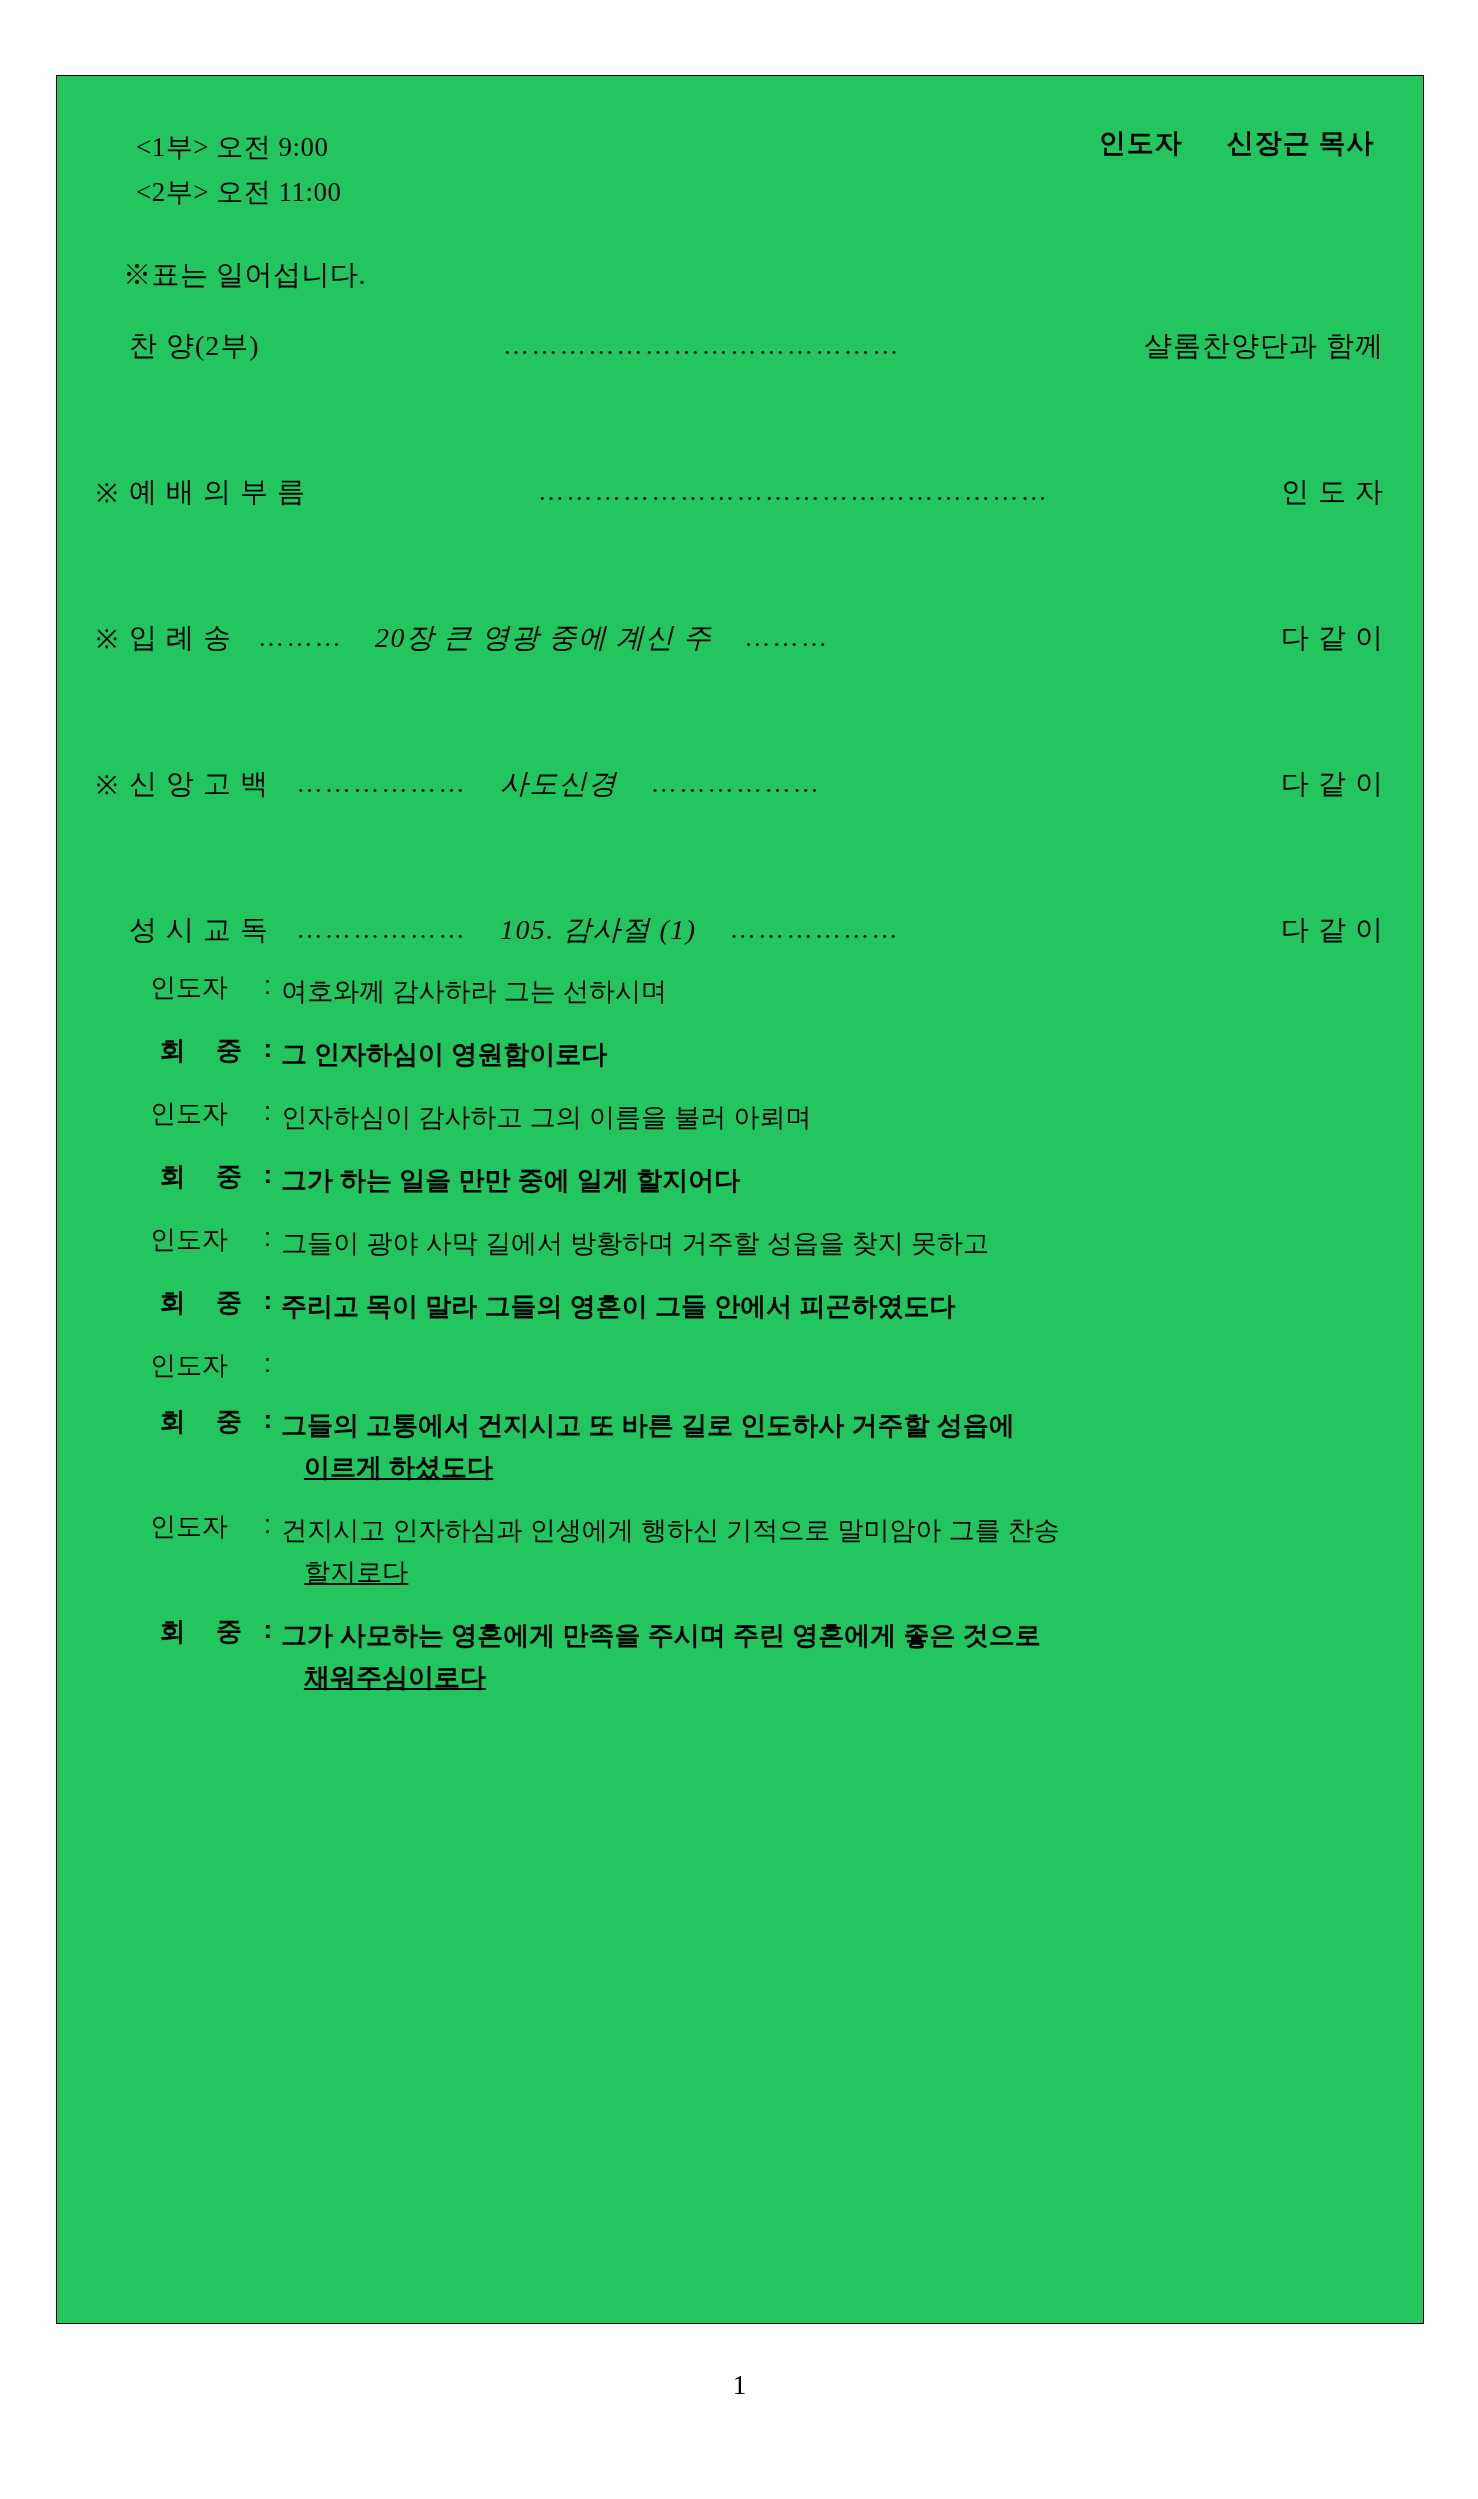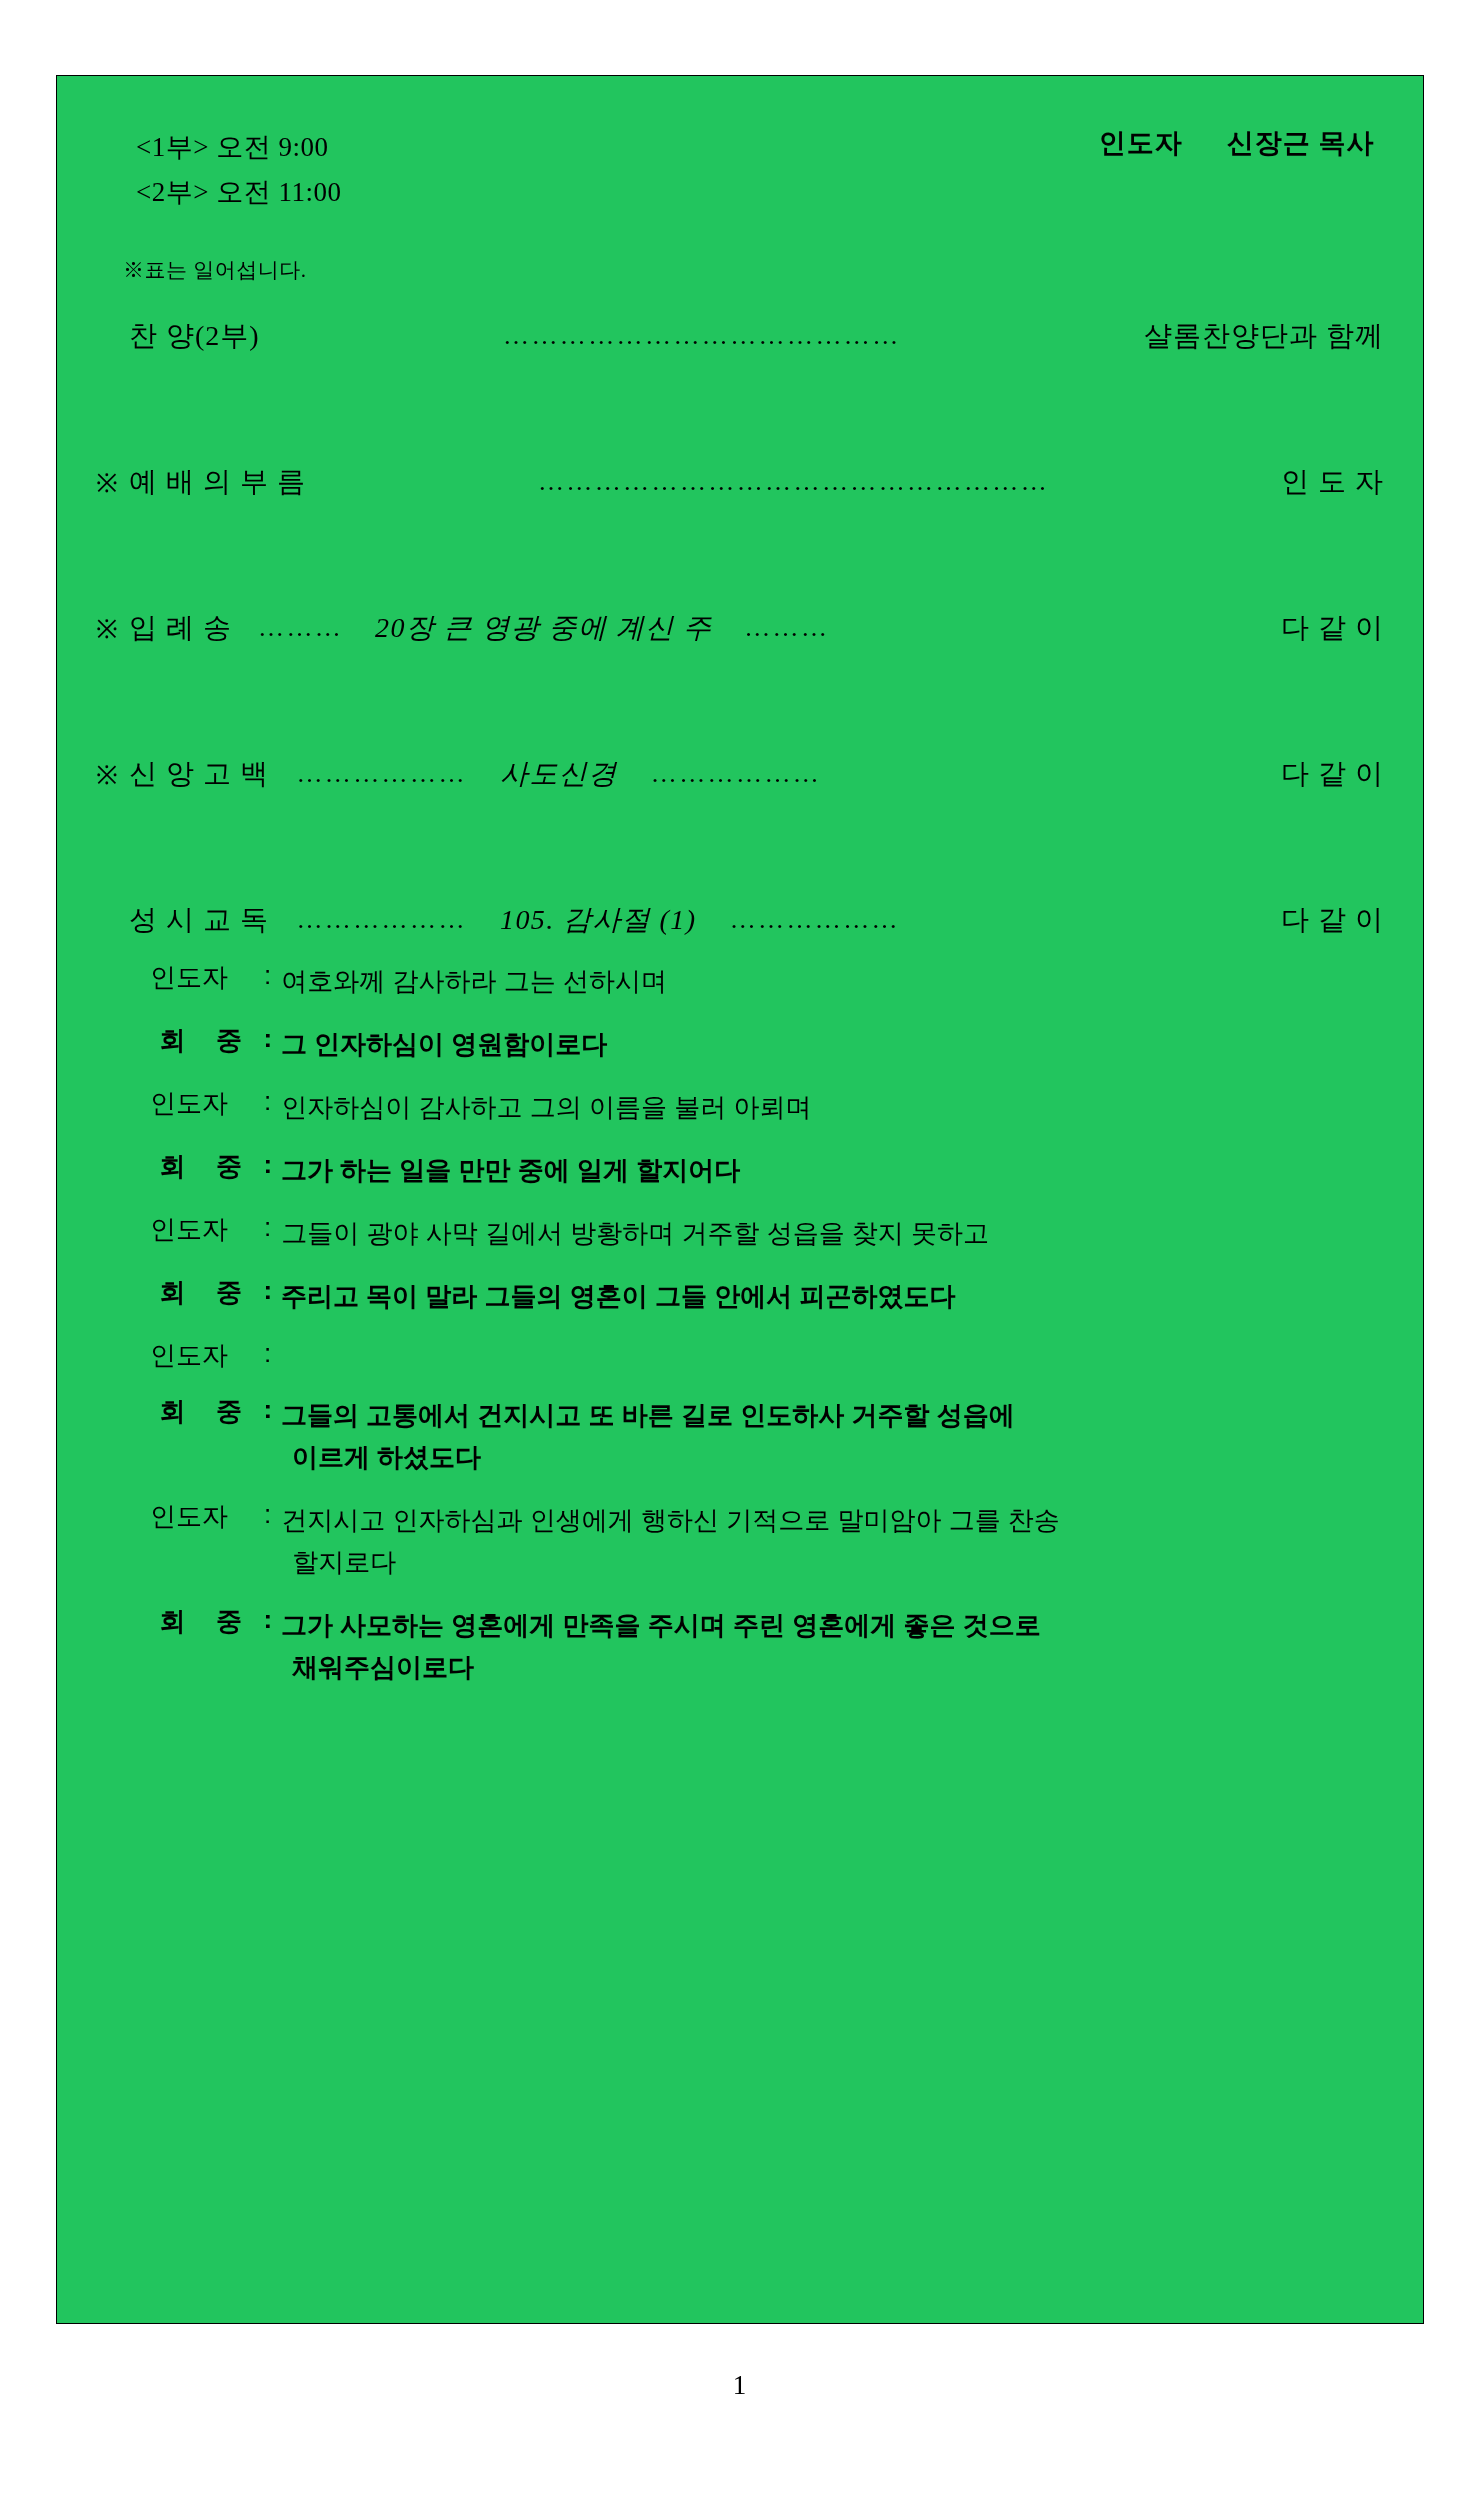--- a/index.html
+++ b/index.html
@@ -58,21 +58,21 @@
     font-size: 27px;
     font-weight: bold;
     letter-spacing: 1px;
     white-space: nowrap;
   }
   .leader .lead-label { margin-right: 44px; }
 
   .note {
     margin-top: 25px;
     margin-left: 27px;
-    font-size: 21px;
+    font-size: 28px;
     letter-spacing: 0.5px;
   }
 
   
   .order {
     margin-top: 33px;
   }
   .row {
     display: flex;
     align-items: center;
@@ -147,21 +147,22 @@
   .r-line.cong {
     font-weight: bold;
     margin-left: 9.6px;
   }
   .r-line.cong .spk {
     letter-spacing: 11.6px;
     flex: 0 0 104px;
   }
   .r-line .txt .cont {
     display: block;
-    margin-left: 11px;
+    margin-left: 23px;
+    text-decoration: underline;
   }
 
   
   .pageno {
     position: absolute;
     left: 0;
     right: 0;
     top: 2370px;
     text-align: center;
     font-size: 27px;

